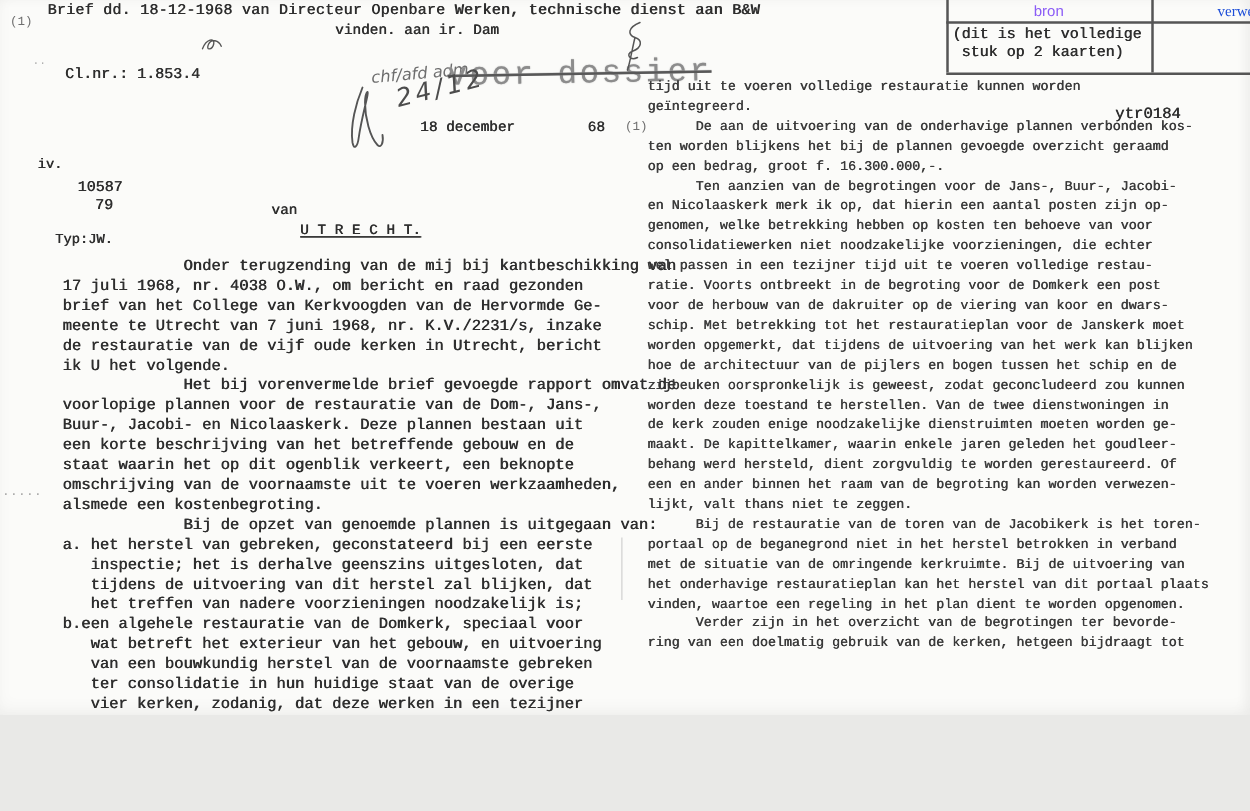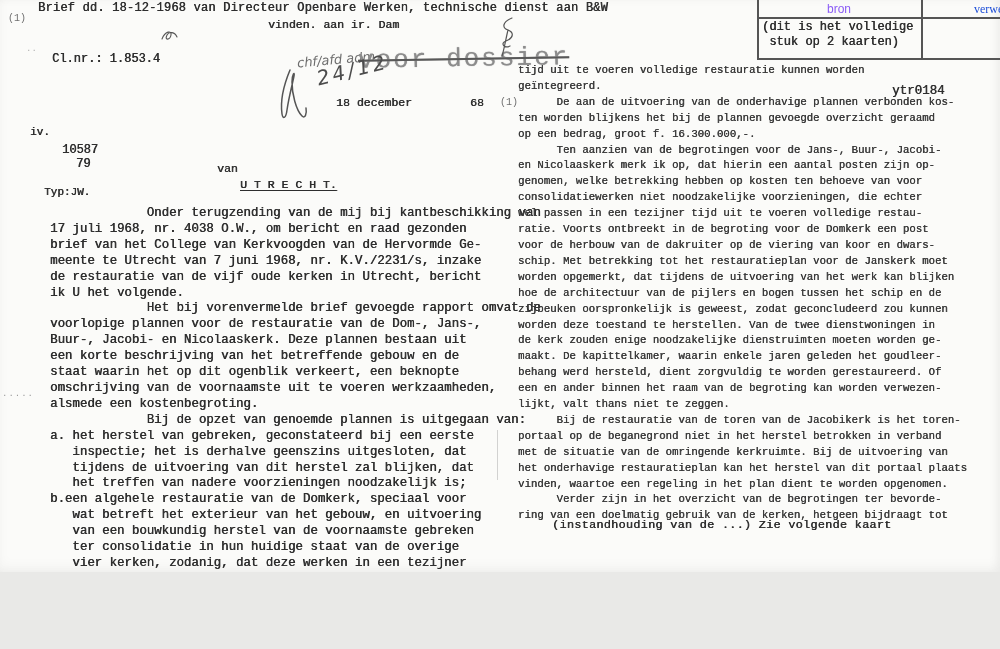--- a/index.html
+++ b/index.html
@@ -141,21 +141,20 @@
 behang werd hersteld, dient zorgvuldig te worden gerestaureerd. Of
 een en ander binnen het raam van de begroting kan worden verwezen-
 lijkt, valt thans niet te zeggen.
       Bij de restauratie van de toren van de Jacobikerk is het toren-
 portaal op de beganegrond niet in het herstel betrokken in verband
 met de situatie van de omringende kerkruimte. Bij de uitvoering van
 het onderhavige restauratieplan kan het herstel van dit portaal plaats
 vinden, waartoe een regeling in het plan dient te worden opgenomen.
       Verder zijn in het overzicht van de begrotingen ter bevorde-
 ring van een doelmatig gebruik van de kerken, hetgeen bijdraagt tot</div>
-  <div class="abs typed closing">(instandhouding van de ...) Zie volgende kaart</div>
 
   <div class="abs tbl-vline-left"></div>
   <div class="abs tbl-vline-mid"></div>
   <div class="abs tbl-hline-head"></div>
   <div class="abs tbl-hline-bottom"></div>
   <div class="abs tbl-head-bron">bron</div>
   <div class="abs tbl-head-verwerkt">verwerkt</div>
   <div class="abs typed pre tbl-note">(dit is het volledige
  stuk op 2 kaarten)</div>
   <div class="abs typed tbl-code">ytr0184</div>

